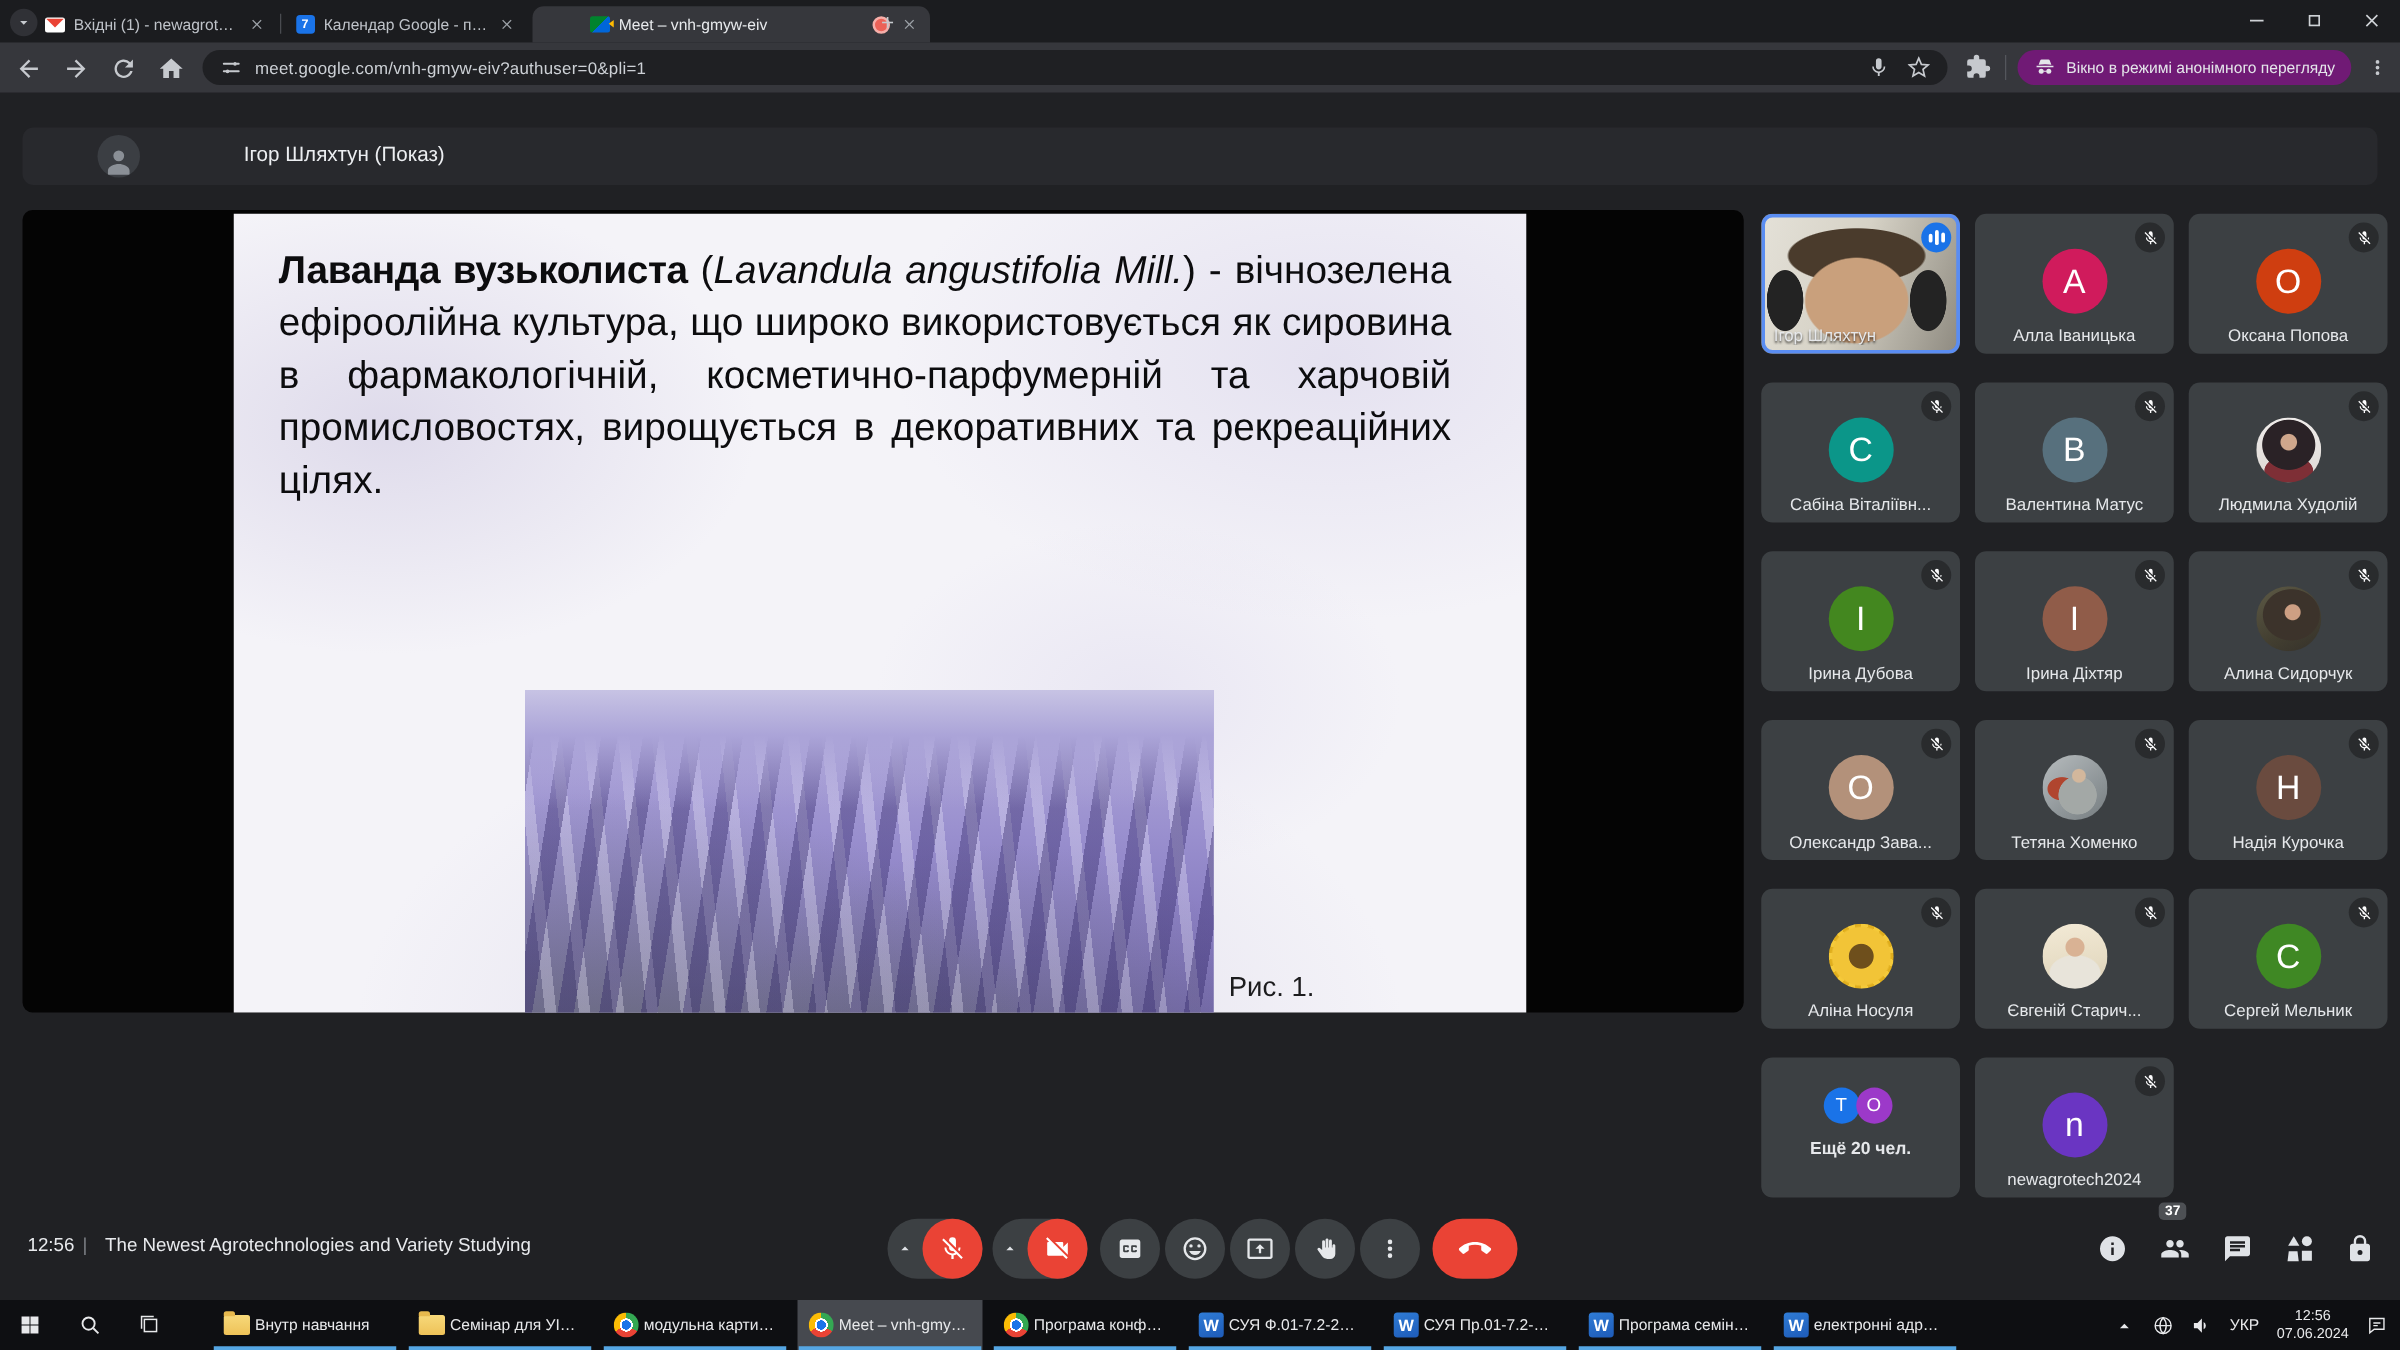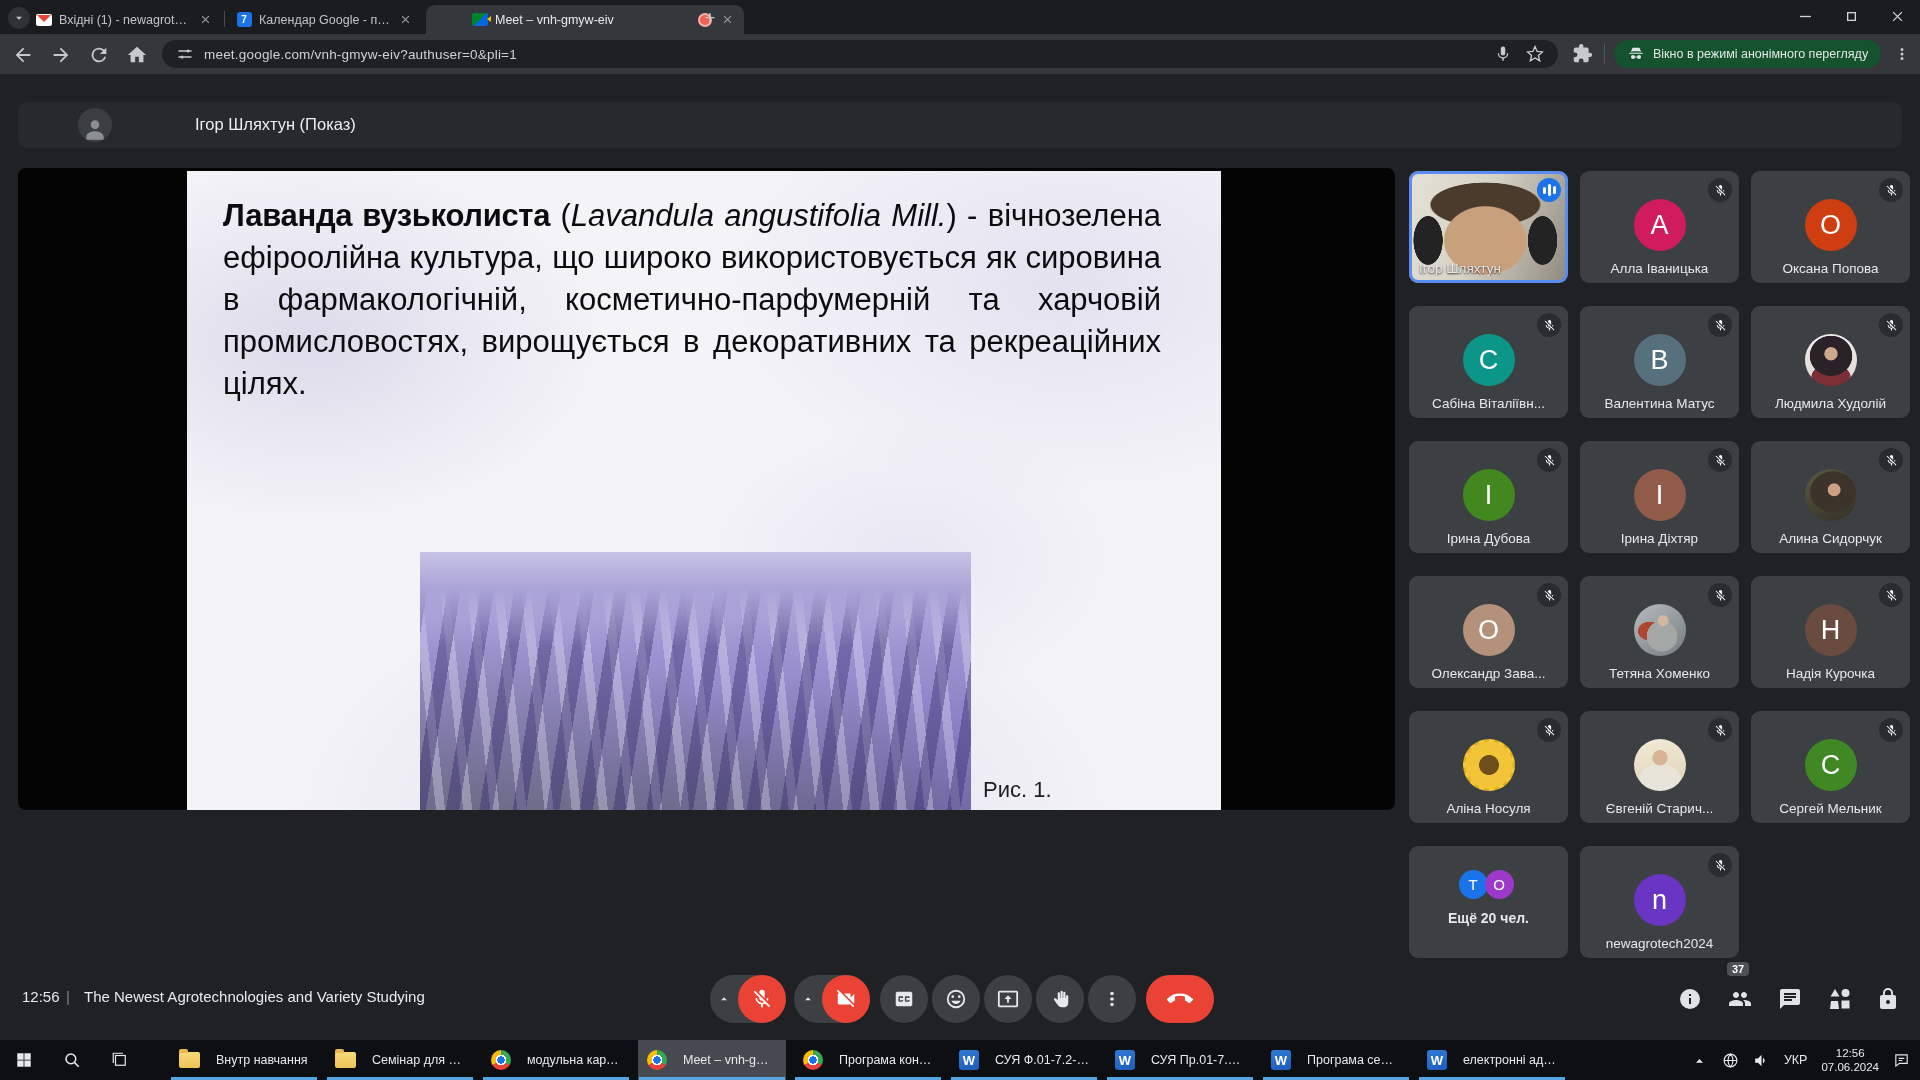--- a/index.html
+++ b/index.html
@@ -27,21 +27,21 @@
 
   .toolbar { position:absolute; left:0; top:34px; width:1920px; height:40px; background:#36373c; }
   .navic { position:absolute; top:44px; width:22px; height:22px; color:#c6c9ce; }
   .urlbar { position:absolute; left:162px; top:40px; width:1396px; height:28px; border-radius:14px; background:#1f2023; display:flex; align-items:center; }
   .siteinfo { margin-left:14px; width:18px; height:18px; color:#c6c9ce; flex:0 0 auto; }
   .urltext { margin-left:10px; font-size:13.5px; color:#cdd1d6; letter-spacing:.2px; }
   .urlbar .spacer { flex:1; }
   .url-icon { width:18px; height:18px; color:#c6c9ce; margin-right:14px; flex:0 0 auto; }
   .puzzle { position:absolute; left:1572px; top:43px; width:21px; height:21px; color:#c6c9ce; }
   .toolbar-sep { position:absolute; left:1604px; top:44px; width:1px; height:20px; background:#54565c; }
-  .incog-pill { position:absolute; left:1614px; top:40px; height:28px; border-radius:14px; background:#14532d; display:flex; align-items:center; gap:8px; padding:0 13px; color:#e4e6ea; font-size:12.5px; }
+  .incog-pill { position:absolute; left:1614px; top:40px; height:28px; border-radius:14px; background:#701a75; display:flex; align-items:center; gap:8px; padding:0 13px; color:#e4e6ea; font-size:12.5px; }
   .incog-ic { width:18px; height:18px; color:#e4e6ea; }
   .menu3 { position:absolute; left:1893px; top:42px; width:18px; height:24px; color:#c6c9ce; }
 
   
   .presenterbar { position:absolute; left:18px; top:102px; width:1884px; height:46px; background:#28292d; border-radius:9px; }
   .presavatar { position:absolute; left:60px; top:6px; width:34px; height:34px; border-radius:50%; background:#3b3e43; color:#8a8f96; display:flex; align-items:flex-end; justify-content:center; overflow:hidden; }
   .presname { position:absolute; left:177px; top:13px; font-size:16.5px; font-weight:500; color:#eceef1; }
 
   .stage { position:absolute; left:18px; top:168px; width:1377px; height:642px; background:#040404; border-radius:8px; overflow:hidden; }
   .slide { position:absolute; left:169px; top:3px; width:1034px; height:774px; background:
@@ -98,21 +98,21 @@
   .redbtn { width:48px; height:48px; border-radius:50%; background:#ea4335; color:#fff; display:flex; align-items:center; justify-content:center; }
   .ctlbtn { position:absolute; top:975px; width:48px; height:48px; border-radius:50%; background:#3c4043; color:#e6e8eb; display:flex; align-items:center; justify-content:center; }
   .ctlbtn svg, .redbtn svg { width:22px; height:22px; }
   .endcall { position:absolute; top:975px; left:1146px; width:68px; height:48px; border-radius:26px; background:#ea4335; color:#fff; display:flex; align-items:center; justify-content:center; }
   .rightic { position:absolute; top:987px; width:24px; height:24px; color:#dfe2e6; }
   .badge37 { position:absolute; left:1727px; top:962px; background:#4d5054; color:#fff; font-size:11px; font-weight:600; border-radius:4px; padding:1px 5px; }
 
   
   .taskbar { position:absolute; left:0; top:1040px; width:1920px; height:40px; background:#0e0f12; display:flex; align-items:stretch; }
   .sysbtn { width:48px; display:flex; align-items:center; justify-content:center; color:#e8e9eb; flex:0 0 auto; }
-  .appbtn { width:148px; margin-right:8px; display:flex; align-items:center; gap:16px; padding:0 9px; position:relative; color:#e8e9eb; font-size:12.5px; flex:0 0 auto; }
+  .appbtn { width:148px; margin-right:8px; display:flex; align-items:center; gap:4px; padding:0 9px; position:relative; color:#e8e9eb; font-size:12.5px; flex:0 0 auto; }
   .appbtn .lbl { white-space:nowrap; overflow:hidden; text-overflow:ellipsis; }
   .appbtn::after { content:""; position:absolute; left:1px; right:1px; bottom:0; height:3px; background:#55a6e3; }
   .appbtn.active { background:#46494f; }
   .ic-folder { position:relative; width:21px; height:16px; background:linear-gradient(180deg,#f7d97a,#eec258); border-radius:2px; flex:0 0 auto; }
   .ic-folder::before { content:""; position:absolute; left:0; top:-3px; width:9px; height:4px; background:#e7b94e; border-radius:2px 2px 0 0; }
   .ic-chrome { width:20px; height:20px; border-radius:50%; flex:0 0 auto; background:
       radial-gradient(circle at 50% 50%, #1a73e8 0 26%, #fff 27% 37%, rgba(255,255,255,0) 38%),
       conic-gradient(from 120deg, #ea4335 0 33.3%, #fbbc05 33.3% 66.6%, #34a853 66.6% 100%); }
   .ic-word { width:20px; height:20px; border-radius:3px; background:linear-gradient(160deg,#2f7cd6,#1e5bb8); color:#fff; font-size:13px; font-weight:700; display:flex; align-items:center; justify-content:center; flex:0 0 auto; }
   .tray { margin-left:auto; display:flex; align-items:center; gap:14px; padding-right:10px; color:#e8e9eb; }

